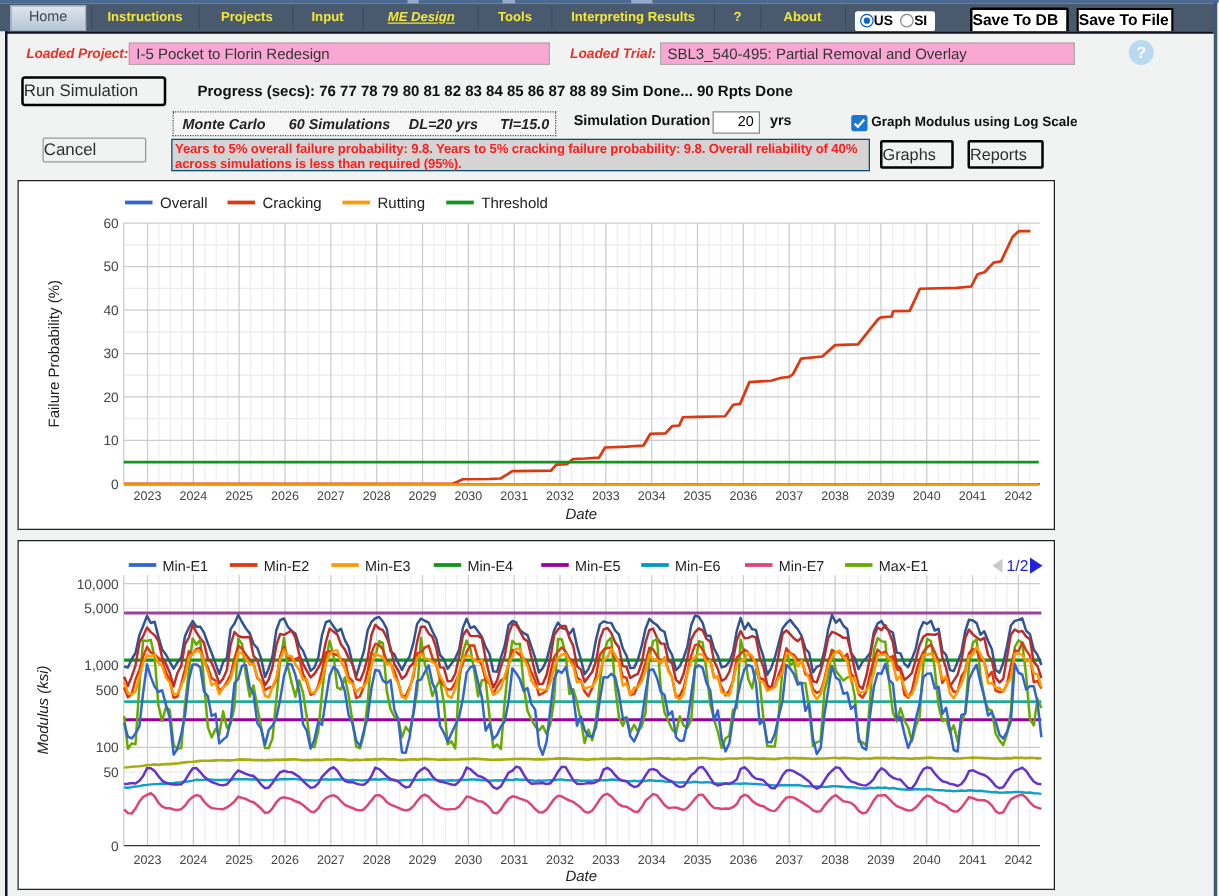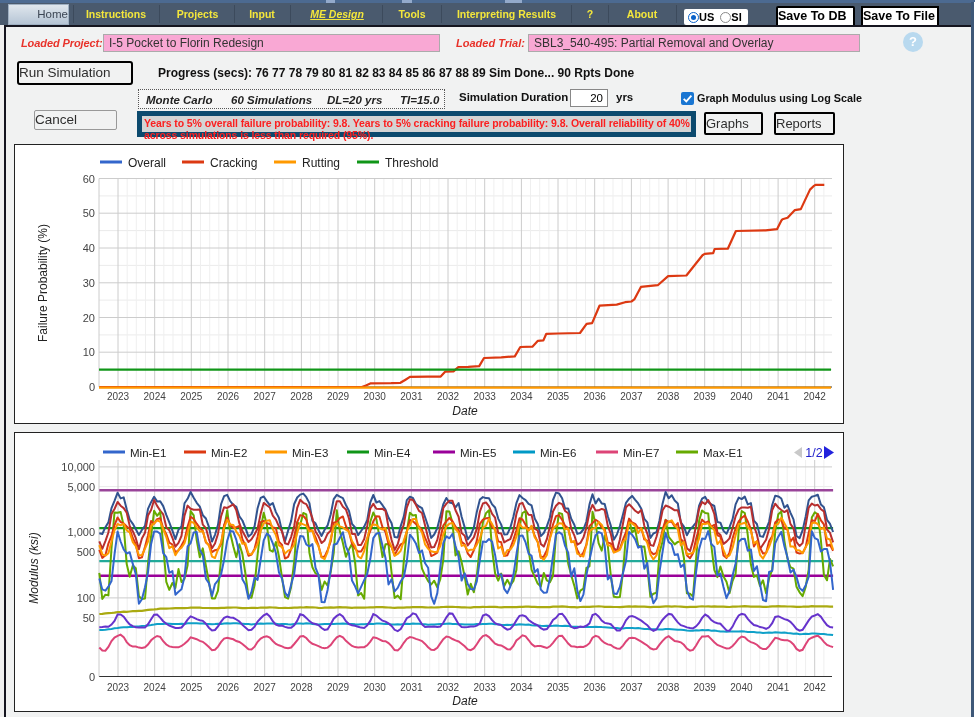--- a/index.html
+++ b/index.html
@@ -1,21 +1,21 @@
 <!DOCTYPE html>
 <html><head><meta charset="utf-8">
 <style>
 *{margin:0;padding:0;box-sizing:border-box}
 html,body{width:975px;height:717px;overflow:hidden;background:#f0f0f0;font-family:"Liberation Sans",sans-serif}
 .abs{position:absolute}
 #sliver{left:0;top:0;width:975px;height:3px;background:#4c6a91}
 #nav{left:0;top:3px;width:972px;height:22px;background:#4a5a6e}
 .tab{position:absolute;top:0;height:22px;line-height:22px;color:#f4e73b;font-weight:bold;font-size:10.5px;text-align:center}
 .sep{position:absolute;top:2px;height:18px;width:1px;background:#3c4a5c}
-#home{left:8px;top:1px;width:61px;height:21px;background:linear-gradient(#dfe6ed,#b6c5d5);border:1px solid #9fb0c2;color:#3c4654;font-weight:normal;font-size:11.5px;line-height:19px;text-align:right;position:absolute}
+#home{left:8px;top:1px;width:61px;height:21px;background:linear-gradient(#dfe6ed,#b6c5d5);border:1px solid #9fb0c2;color:#3c4654;font-weight:normal;font-size:11.5px;line-height:19px;text-align:center;position:absolute}
 #frame{left:4px;top:25px;width:967px;height:692px;background:#f1f2f2;border-left:2px solid #15151f;border-top:2px solid #15151f}
 #rightborder{left:971px;top:2px;width:3px;height:715px;background:#3e5878}
 #rightwhite{left:974px;top:2px;width:1px;height:715px;background:#fff}
 .redlbl{position:absolute;color:#e8322a;font-weight:bold;font-style:italic;font-size:11px;white-space:nowrap}
 .tbox{position:absolute;height:18px;background:#f9a8d4;border:1px solid #ababab;font-size:12px;color:#333;line-height:16px;padding-left:5px;white-space:nowrap}
 .btn{position:absolute;background:#f1f2f2;text-align:left;color:#2e2e2e}
 #runsim{left:17px;top:61px;width:116px;height:24px;border:2px solid #000000;border-radius:3px;font-size:13.5px;line-height:20px}
 #cancel{left:34px;top:110px;width:83px;height:20px;border:1.5px solid #999;border-radius:2px;font-size:13.5px;line-height:17px}
 #graphs{left:704px;top:112px;width:59px;height:23px;border:2px solid #000;border-radius:2px;font-size:13px;line-height:19px}
 #reports{left:774px;top:112px;width:61px;height:23px;border:2px solid #000;border-radius:2px;font-size:13px;line-height:19px}
@@ -23,21 +23,21 @@
 #savefile{left:861px;top:3px;width:78px;height:21px;border:2px solid #000;border-radius:0;font-weight:bold;font-size:12.5px;line-height:16px;background:#fff;color:#000}
 #progress{position:absolute;left:158px;top:66px;font-weight:bold;font-size:12px;color:#111}
 #mc{position:absolute;left:138px;top:89px;width:307px;height:20px;border:1px dotted #555;background:#f6f6f6;font-weight:bold;font-style:italic;font-size:11.5px;color:#222;line-height:18px}
 .mcs{position:absolute;top:1px}
 #simdur{position:absolute;left:459px;top:91px;font-weight:bold;font-size:11.5px;color:#111}
 #durbox{position:absolute;left:570px;top:89px;width:38px;height:18px;border:1px solid #888;background:#fff;font-size:11.5px;text-align:right;padding-right:4px;line-height:16px}
 #yrs{position:absolute;left:616px;top:91px;font-weight:bold;font-size:11.5px;color:#111}
 #chk{position:absolute;left:681px;top:92px;width:13px;height:13px;background:#1976d2;border-radius:2px}
 #chk svg{position:absolute;left:0;top:0}
 #chklbl{position:absolute;left:697px;top:92px;font-weight:bold;font-size:10.8px;color:#111}
-#warn{position:absolute;left:137px;top:111px;width:559px;height:26px;background:#d4d4d4;border:5px solid #0c4a6e;color:#fb2020;font-weight:bold;font-size:10.5px;letter-spacing:-0.1px;line-height:12px;padding:1px 0 0 2px;white-space:nowrap}
+#warn{position:absolute;left:137px;top:111px;width:559px;height:26px;background:#d4d4d4;border:1px solid #0c4a6e;color:#fb2020;font-weight:bold;font-size:10.5px;letter-spacing:-0.1px;line-height:12px;padding:1px 0 0 2px;white-space:nowrap}
 .panel{position:absolute;left:14px;width:830px;height:280px;background:#fff;border:1.5px solid #222}
 #p1{top:144px}
 #p2{top:432px}
 #qmark{position:absolute;left:903px;top:32px;width:20px;height:20px;border-radius:50%;background:#b8d9ef;color:#fff;font-weight:bold;font-size:13px;text-align:center;line-height:20px}
 #radios{position:absolute;left:684px;top:6px;width:64px;height:16px;background:#fff;border-radius:2px;font-size:11px;font-weight:bold;color:#000;line-height:16px}
 .rc{display:inline-block;width:11px;height:11px;border-radius:50%;vertical-align:-2px}
 </style></head>
 <body>
 <div class="abs" id="sliver"></div>
 <div class="abs" style="left:326px;top:0;width:9px;height:3px;background:#93aacb"></div>

